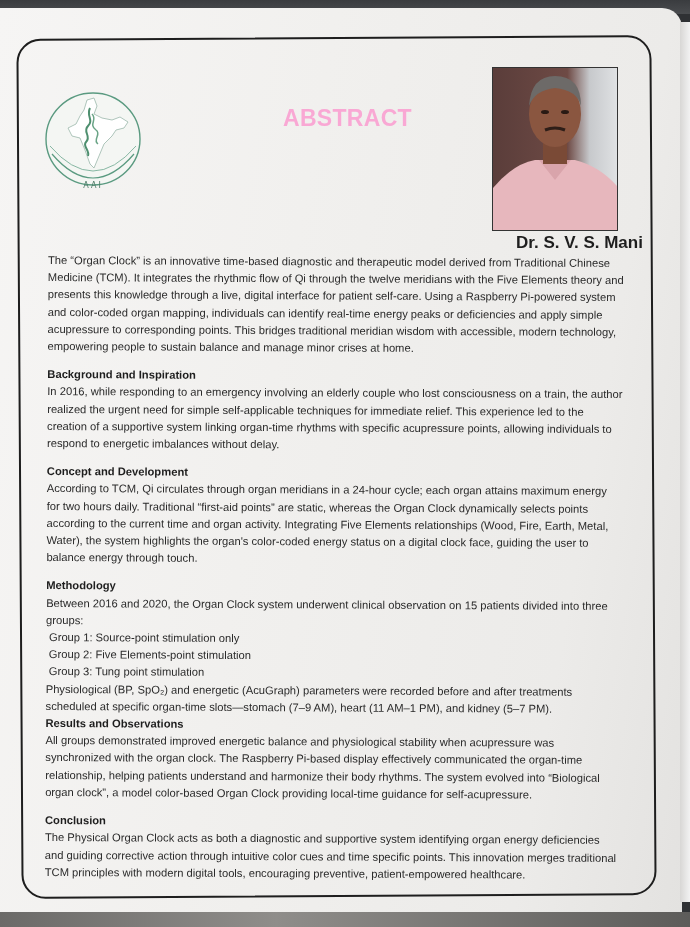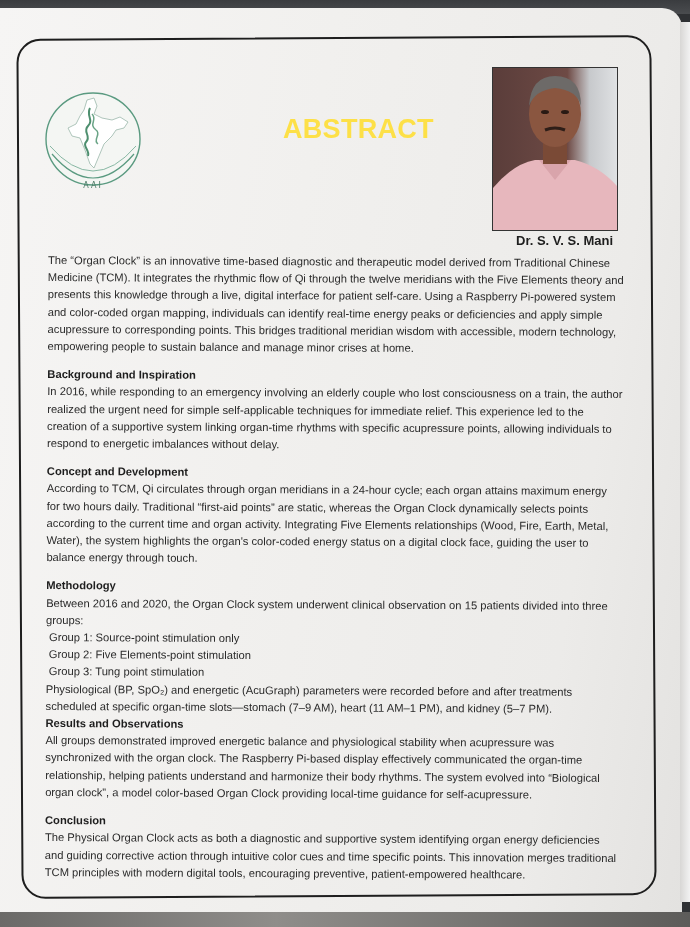--- a/index.html
+++ b/index.html
@@ -27,32 +27,32 @@
   }
   .frame {
     position: absolute; left: 19px; top: 37px; width: 631px; height: 856px;
     border: 2px solid #1e1e1e; border-radius: 24px;
     transform: rotate(-0.35deg);
   }
   .logo {
     position: absolute; left: 42px; top: 84px; width: 102px; height: 110px;
   }
   .title {
-    position: absolute; left: 283px; top: 114px;
-    font-size: 27px; font-weight: bold; color: #fde047;
+    position: absolute; left: 283px; top: 105px;
+    font-size: 23px; font-weight: bold; color: #f9a8d4;
     letter-spacing: 0.3px;
   }
   .photo {
     position: absolute; left: 492px; top: 67px; width: 124px; height: 162px;
     border: 1px solid #333; overflow: hidden;
     background: linear-gradient(90deg, #5a3d3a 0%, #6e4a45 60%, #c7c9cc 78%, #dfe1e3 100%);
   }
   .author {
     position: absolute; left: 516px; top: 233px;
-    font-size: 13px; font-weight: bold; color: #1e1e1e;
+    font-size: 17px; font-weight: bold; color: #1e1e1e;
   }
   .content {
     position: absolute; left: 48px; top: 252px; width: 576px;
     font-size: 11.2px; line-height: 17.2px; color: #2a2a2a;
     transform: rotate(0.3deg); transform-origin: left top;
   }
   .content p { margin: 0; }
   .heading { font-weight: bold; color: #1e1e1e; margin-top: 11px !important; }
   .heading.tight { margin-top: 0 !important; }
   .group { padding-left: 3px; }

